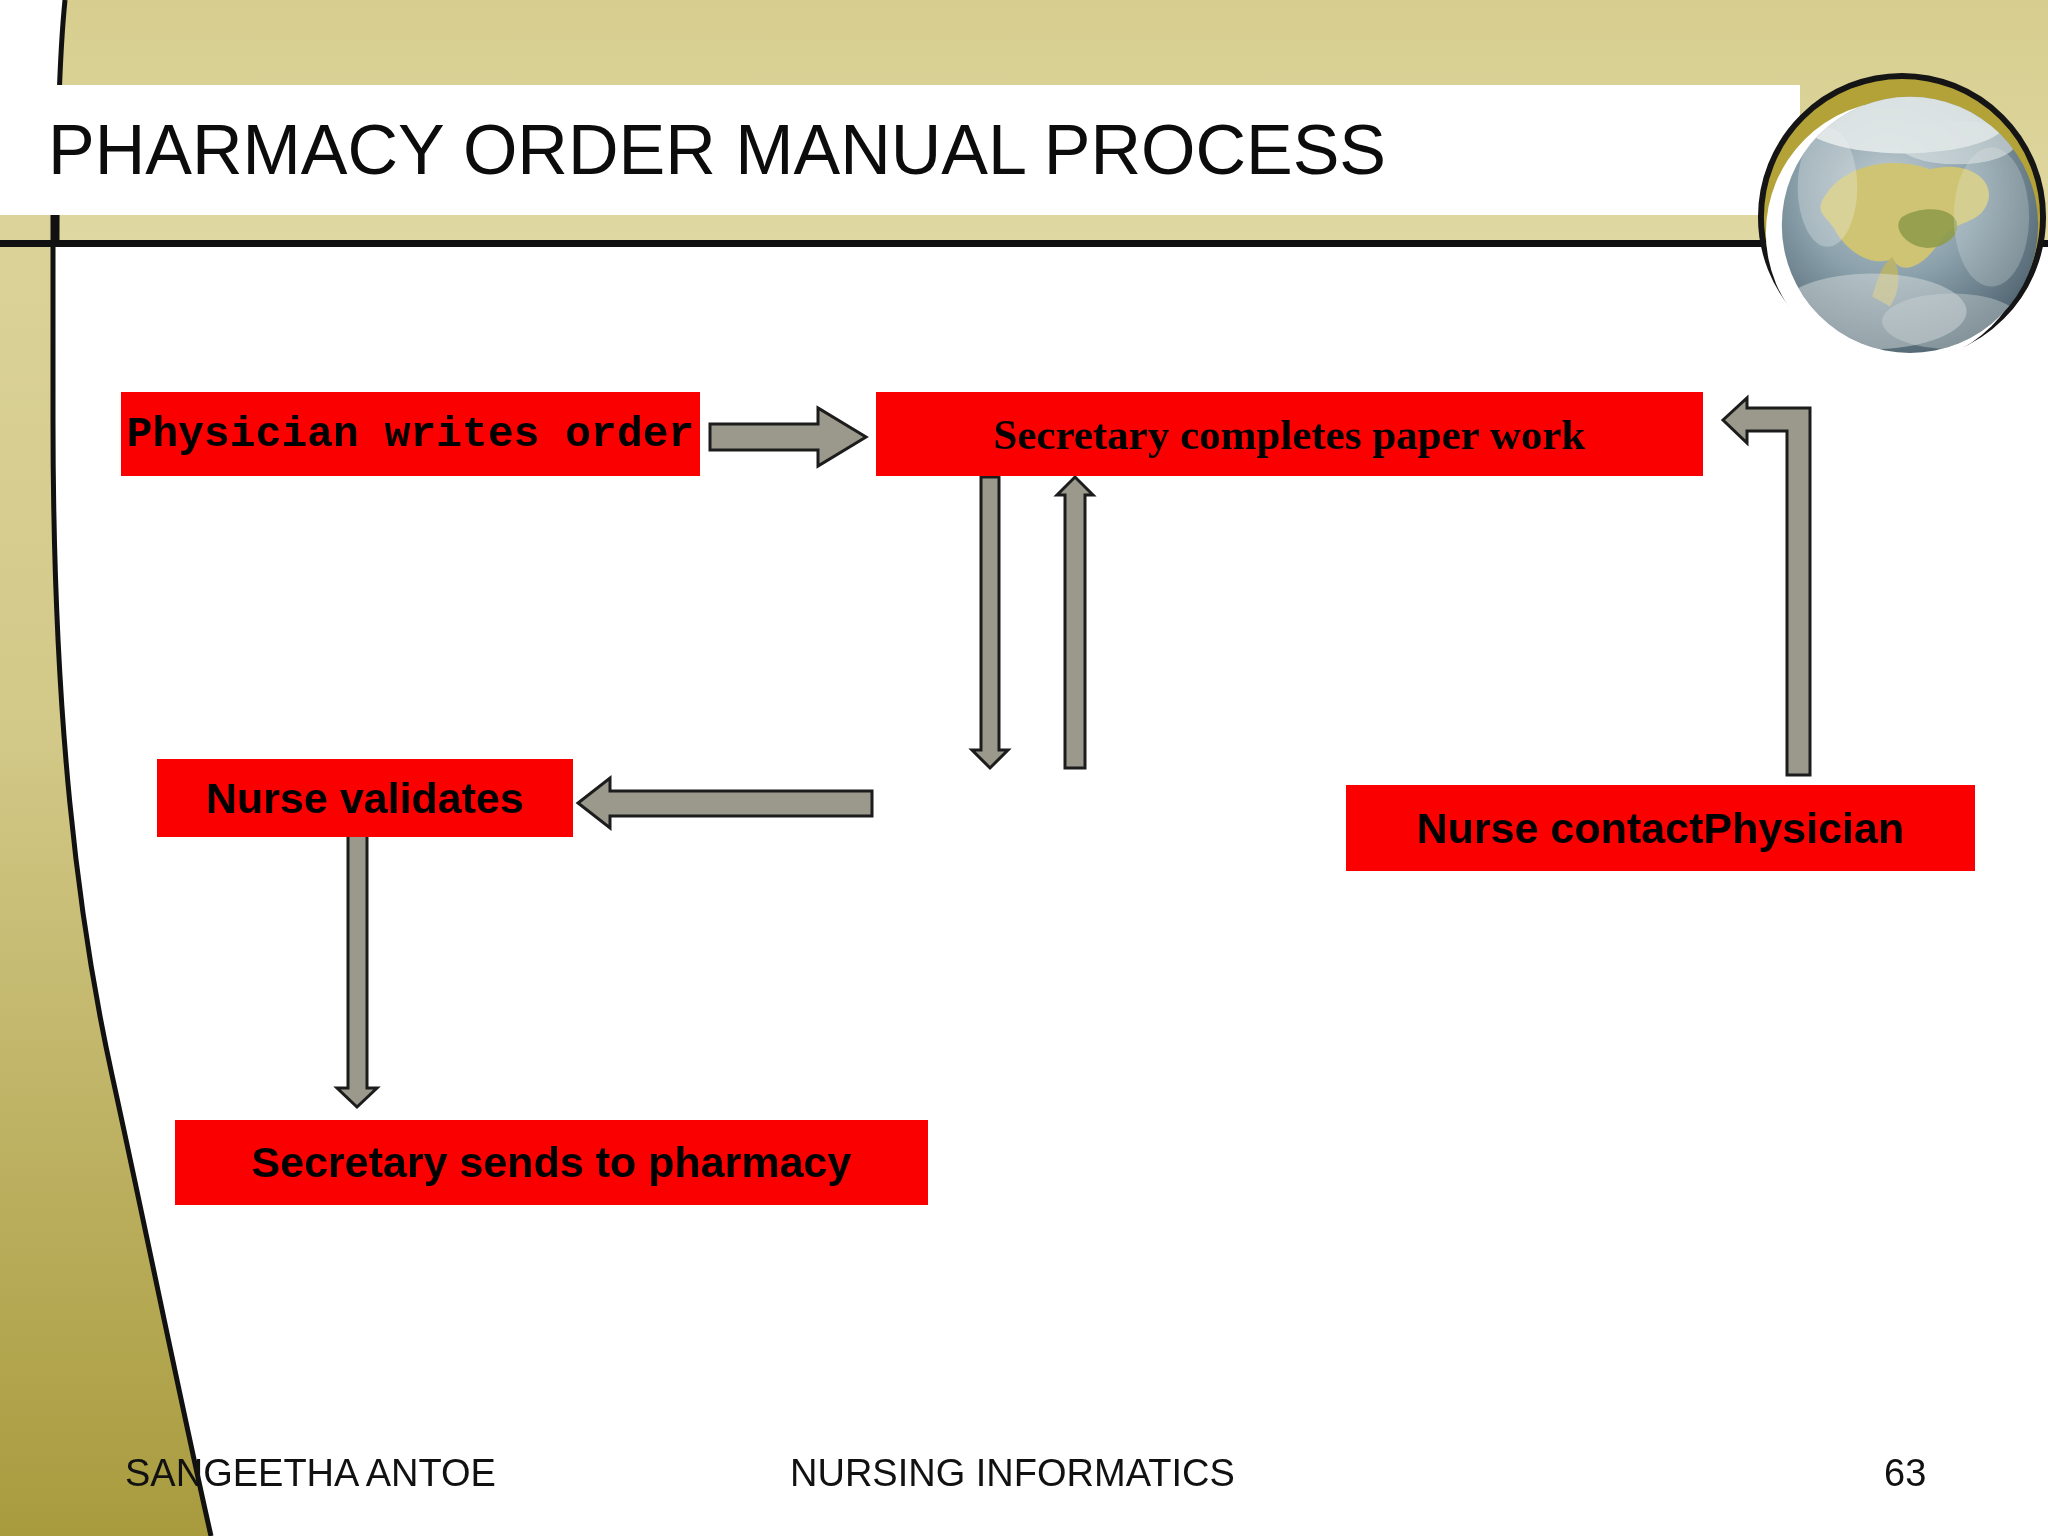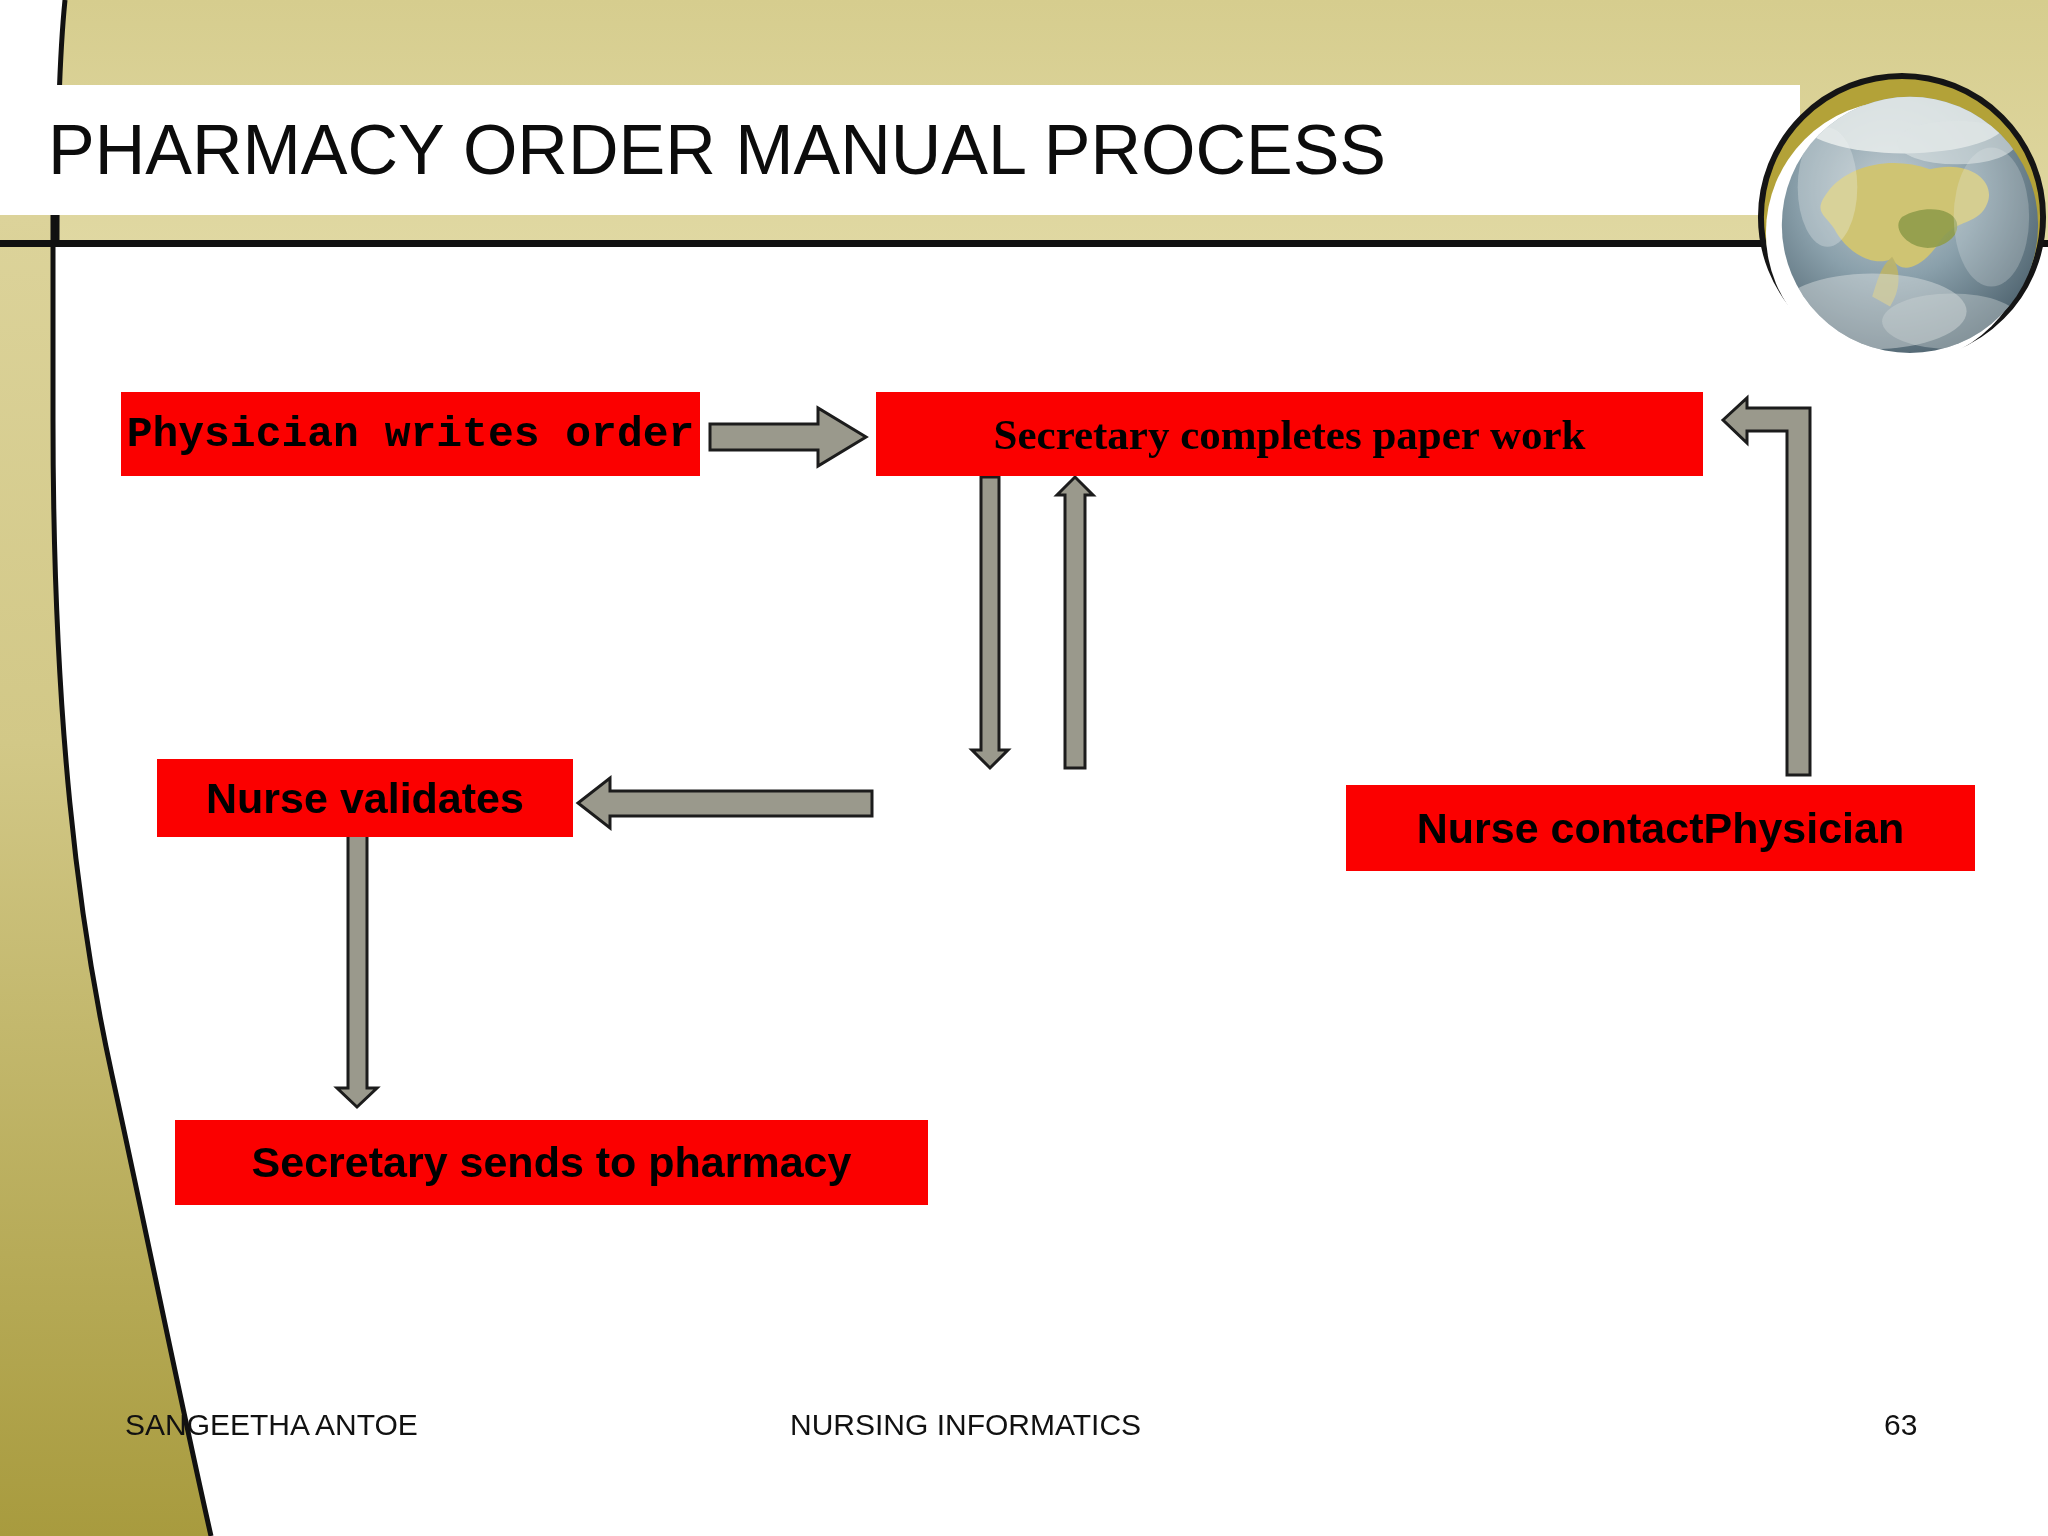--- a/index.html
+++ b/index.html
@@ -14,21 +14,21 @@
   .page-title{
     position:absolute;left:48px;top:85px;width:1790px;height:130px;
     font-size:70px;line-height:130px;color:#0c0c0c;white-space:nowrap;
   }
   .node{
     position:absolute;background:#fb0000;color:#000;
     display:flex;align-items:center;justify-content:center;
     font-weight:bold;font-size:43px;white-space:nowrap;
   }
   .globe{position:absolute;left:1753px;top:68px;width:298px;height:298px;}
-  .footer-item{position:absolute;top:1408px;font-size:30px;color:#111;white-space:nowrap;}
+  .footer-item{position:absolute;top:1452px;font-size:38px;color:#111;white-space:nowrap;}
   #footer-left{left:125px;}
   #footer-center{left:790px;}
   #footer-page{left:1884px;}
 </style>
 </head>
 <body>
 
 <div id="slide">
 
   <svg id="bg-svg" width="2048" height="1536" viewBox="0 0 2048 1536">

